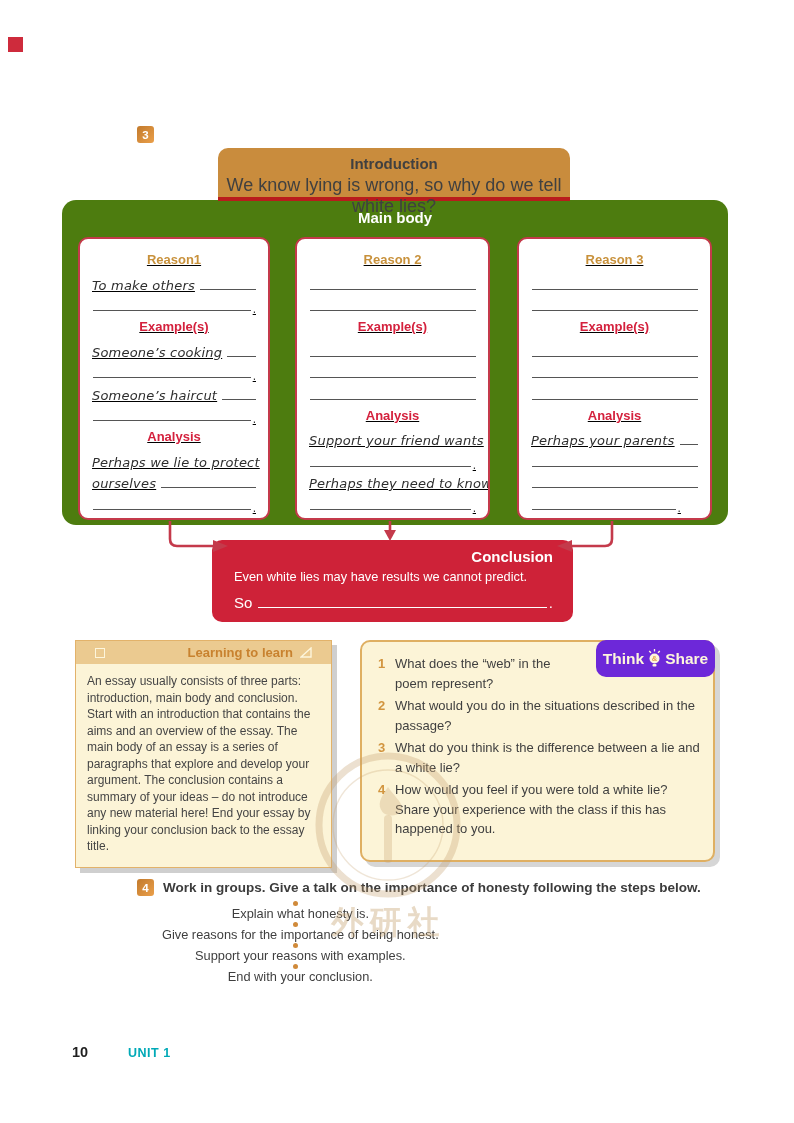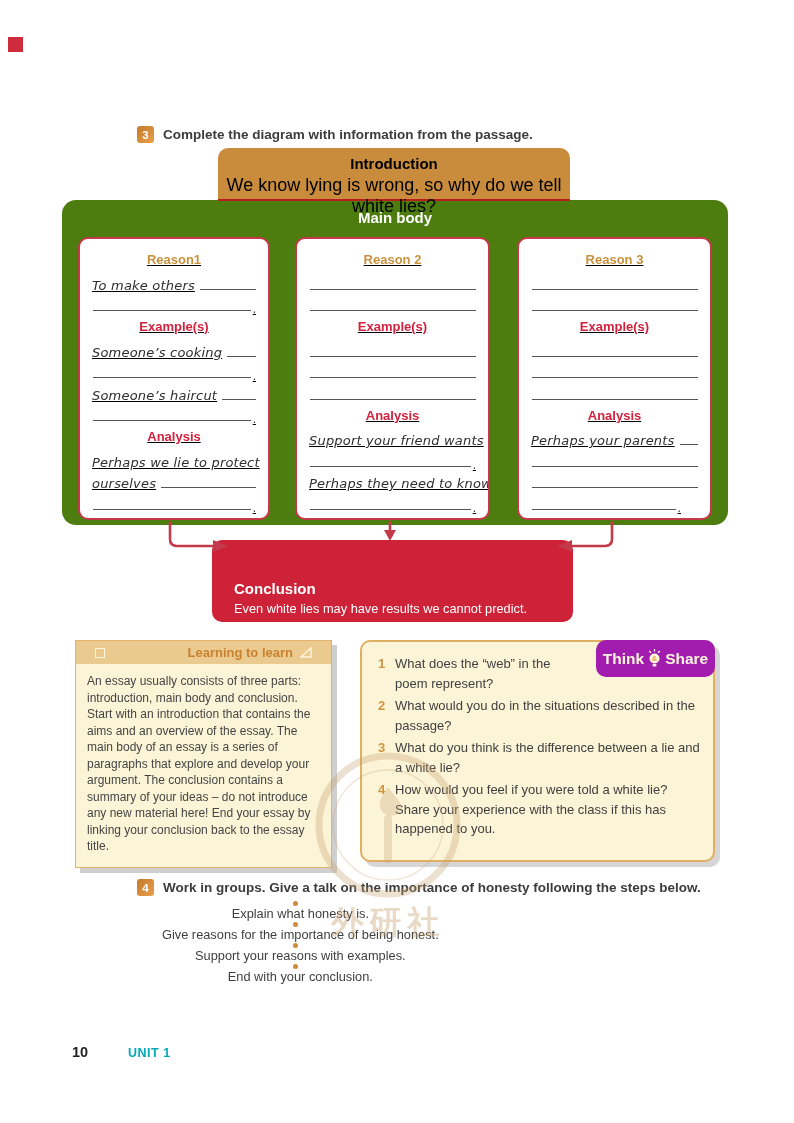--- a/index.html
+++ b/index.html
@@ -12,21 +12,21 @@
   .ex{position:absolute;display:flex;align-items:flex-start;gap:9px;}
   .ex3{left:137px;top:126px;width:620px;}
   .ex4{left:137px;top:879px;width:640px;}
   .badge{flex:0 0 auto;width:17px;height:17px;margin-top:0px;
          background:linear-gradient(135deg,#c27a2c,#ea9f4a);color:#fff;font-weight:bold;
          font-size:11.5px;display:flex;align-items:center;justify-content:center;border-radius:3px;}
   .ex-text{font-weight:bold;font-size:13.5px;color:#3C3C3C;line-height:18px;}
 
   
   .intro{position:absolute;left:218px;top:148px;width:352px;height:53px;background:#C98C3D;
-         border-radius:10px 10px 0 0;border-bottom:2px solid #b91c1c;z-index:2;text-align:center;color:#000000;box-sizing:border-box;}
+         border-radius:10px 10px 0 0;border-bottom:4px solid #b91c1c;z-index:2;text-align:center;color:#404040;box-sizing:border-box;}
   .intro-title{font-weight:bold;font-size:15px;padding-top:7px;}
   .intro-sub{font-size:18px;margin-top:3px;}
   .mainbody{position:absolute;left:62px;top:200px;width:666px;height:325px;background:#4d7c0f;border-radius:14px;z-index:1;}
   .mb-title{text-align:center;color:#fff;font-weight:bold;font-size:15px;padding-top:9px;}
 
   .card{position:absolute;top:37px;height:283px;background:#fff;border:2px solid #C43A4B;
         border-radius:10px;padding:8px 12px 10px;box-sizing:border-box;overflow:hidden;text-decoration:underline;}
   .card1{left:16px;width:192px;}
   .card2{left:233px;width:195px;}
   .card3{left:455px;width:195px;}
@@ -37,37 +37,37 @@
   .hw{font-style:italic;font-family:"DejaVu Sans",sans-serif;font-size:13px;color:#2E2E2E;
       white-space:nowrap;line-height:15px;letter-spacing:0.2px;}
   .bline{flex:1 1 auto;border-bottom:1.3px solid #555;margin:0 0 3px 5px;}
   .blank .bline{margin-left:1px;}
   .period{font-size:12px;color:#333;line-height:9px;margin-left:2px;}
 
   .arrows{position:absolute;left:0;top:0;z-index:3;pointer-events:none;}
 
   .conclusion{position:absolute;left:212px;top:540px;width:361px;height:82px;background:#CE2238;
               border-radius:10px;color:#fff;box-sizing:border-box;padding:8px 20px 0 22px;z-index:2;}
-  .conc-title{text-align:left;font-weight:bold;font-size:15px;margin-top:32px;}
+  .conc-title{text-align:right;font-weight:bold;font-size:15px;}
   .conc-text{font-size:12.8px;margin-top:4px;}
   .conc-so{display:flex;align-items:flex-end;font-size:15px;margin-top:10px;}
   .so-line{flex:1;border-bottom:1.3px solid #fff;margin:0 2px 3px 6px;}
 
   
   .ltl{position:absolute;left:75px;top:640px;width:257px;background:#FCF4D7;
        border:1.5px solid #E2B26A;box-shadow:5px 5px 0 #CFCFCF;box-sizing:border-box;}
   .ltl-head{height:23px;background:#EBCA90;display:flex;align-items:center;padding:0 19px;gap:7px;box-sizing:border-box;text-align:right;}
   .ltl-sq{width:8px;height:8px;border:1.5px solid #FDF6DC;flex:none;}
   .ltl-title{color:#C8822F;font-weight:bold;font-size:13px;flex:1;}
   .ltl-body{padding:9px 10px 12px 11px;font-size:12px;line-height:16.5px;color:#454545;border-radius:6px;}
 
   
   .ts{position:absolute;left:360px;top:640px;width:355px;height:222px;background:#FCF4D7;
       border:2px solid #DFAF62;border-radius:10px;box-shadow:5px 5px 0 #D6D6D6;box-sizing:border-box;}
-  .ts-tab{position:absolute;top:-2px;right:-2px;width:119px;height:37px;background:#a21caf;border-radius:10px;
+  .ts-tab{position:absolute;top:-2px;right:-2px;width:119px;height:37px;background:#6d28d9;border-radius:10px;
           display:flex;align-items:center;justify-content:center;gap:3px;color:#FDF6DC;font-weight:bold;font-size:15.5px;}
   .ts-q{list-style:none;margin:0;padding:12px 12px 0 16px;}
   .ts-q li{display:flex;font-size:13px;line-height:19.5px;color:#3F3F3F;margin-bottom:3px;}
   .qnum{color:#D2953F;font-weight:bold;width:17px;flex:none;}
   .qtext{flex:1;}
   .ts-q li.q1 .qtext{max-width:172px;}
 
   
   .steps{position:absolute;left:162px;top:901px;list-style:none;margin:0;padding:0;}
   .steps li{display:flex;font-size:12.8px;color:#3F3F3F;height:21px;align-items:center;flex-direction:column;}
@@ -83,21 +83,20 @@
 </style>
 </head>
 <body>
 
 <div class="page">
 
   <div class="red-corner"></div>
 
   <div class="ex ex3">
     <span class="badge">3</span>
-    <span class="ex-text">Complete the diagram with information from the passage.</span>
   </div>
 
   <div class="intro">
     <div class="intro-title">Introduction</div>
     <div class="intro-sub">We know lying is wrong, so why do we tell white lies?</div>
   </div>
 
   <div class="mainbody">
     <div class="mb-title">Main body</div>
     <div id="cards">

